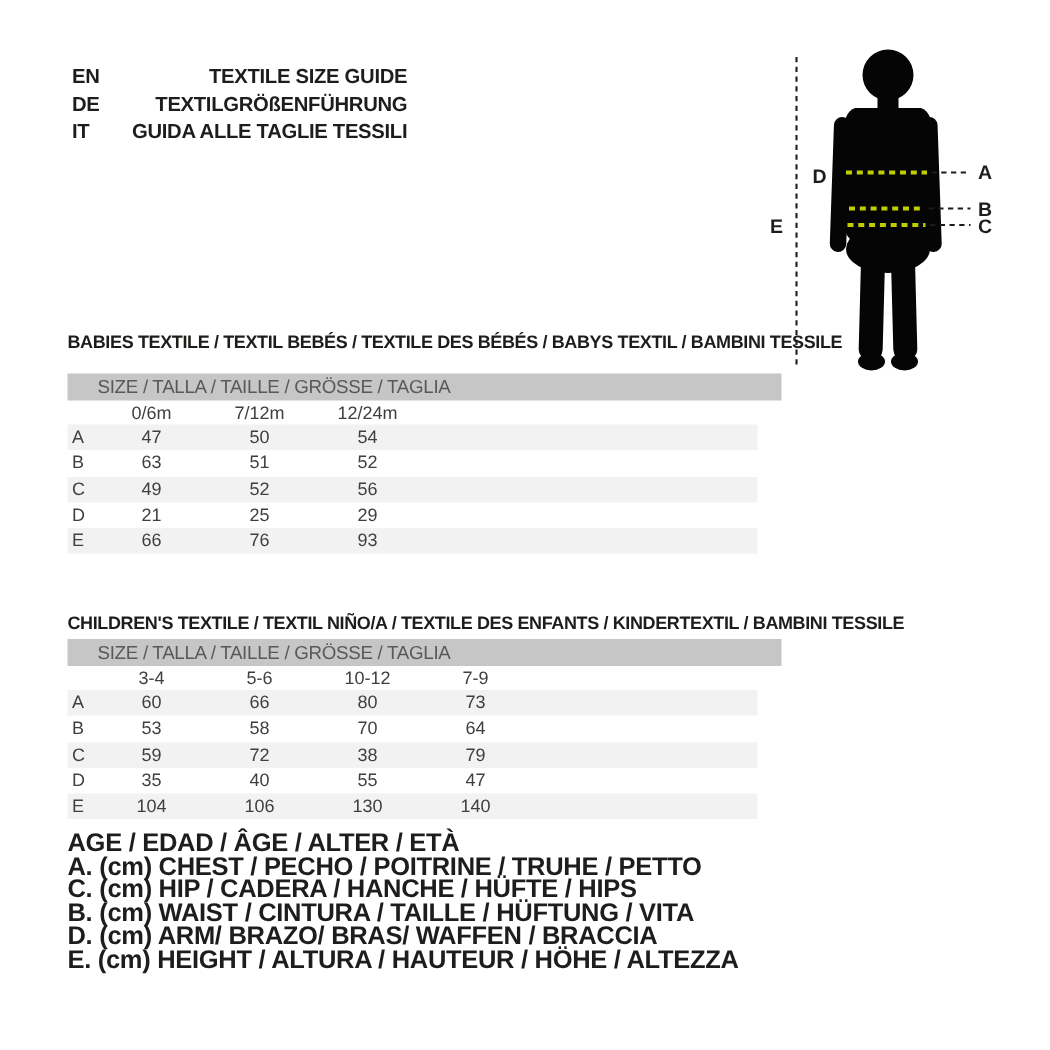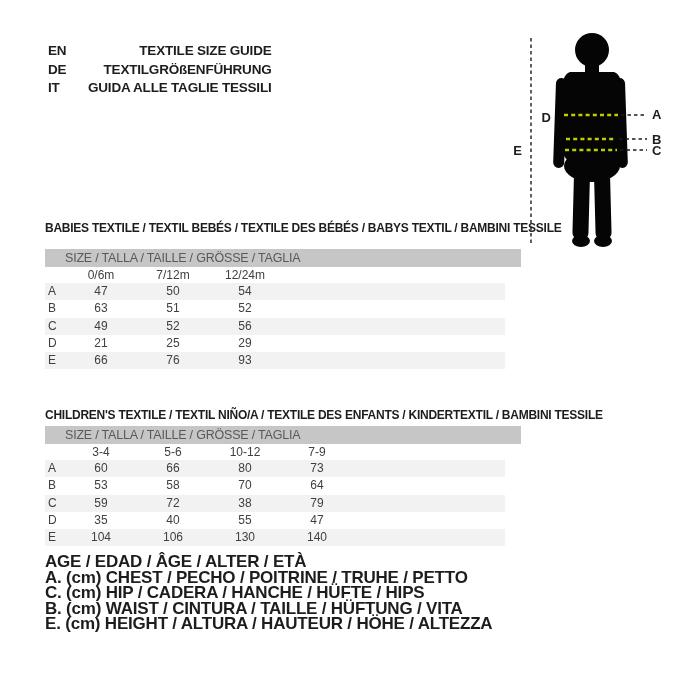--- a/index.html
+++ b/index.html
@@ -180,16 +180,17 @@
       <span class="tcell">130</span>
       <span class="tcell">140</span>
     </div>
   </div>
 
   <div class="legend">
     <div class="legend-line">AGE / EDAD / ÂGE / ALTER / ETÀ</div>
     <div class="legend-line">A. (cm) CHEST / PECHO / POITRINE / TRUHE / PETTO</div>
     <div class="legend-line">C. (cm) HIP / CADERA / HANCHE / HÜFTE / HIPS</div>
     <div class="legend-line">B. (cm) WAIST / CINTURA / TAILLE / HÜFTUNG / VITA</div>
+    <div class="legend-line">D. (cm) ARM/ BRAZO/ BRAS/ WAFFEN / BRACCIA</div>
     <div class="legend-line">E. (cm) HEIGHT / ALTURA / HAUTEUR / HÖHE / ALTEZZA</div>
   </div>
 
 </div>
 
 </body></html>

